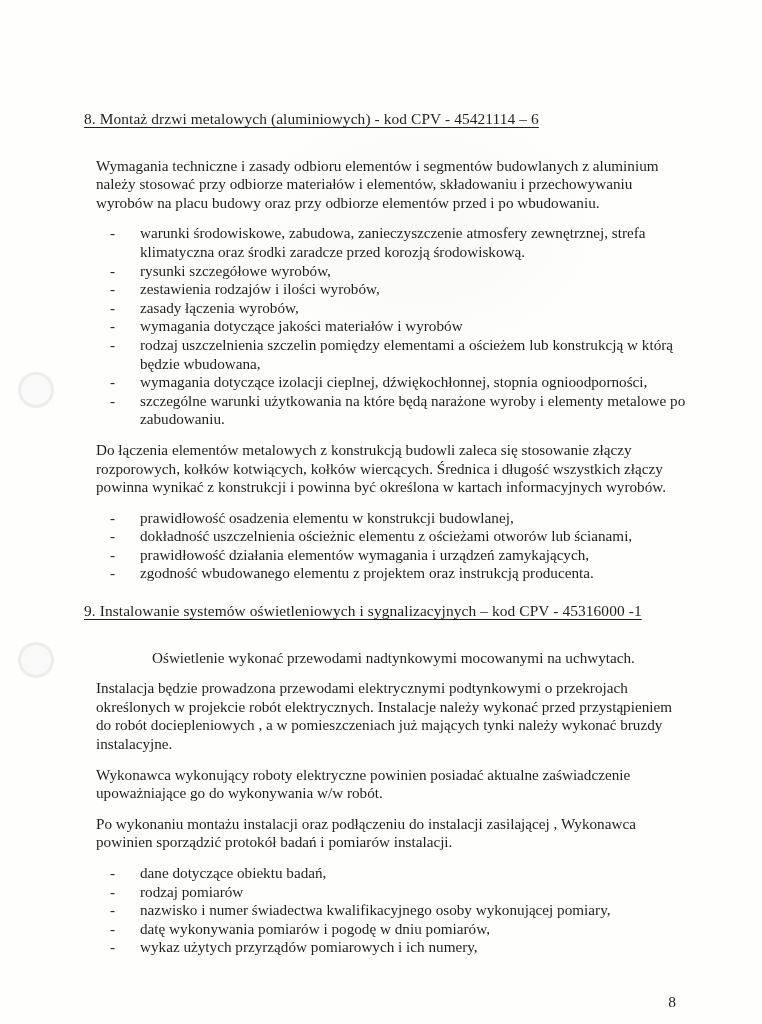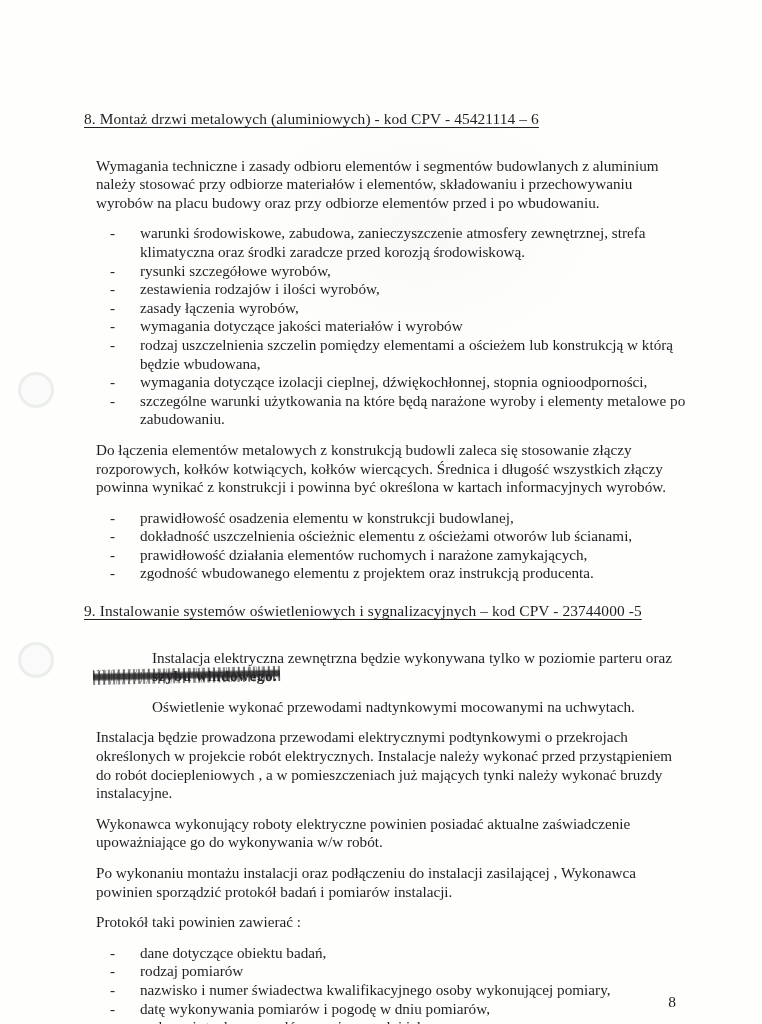--- a/index.html
+++ b/index.html
@@ -153,38 +153,36 @@
       <li>
         <span class="dash">-</span>
         <span class="li-text">prawidłowość osadzenia elementu w konstrukcji budowlanej,</span>
       </li>
       <li>
         <span class="dash">-</span>
         <span class="li-text">dokładność uszczelnienia ościeżnic elementu z ościeżami otworów lub ścianami,</span>
       </li>
       <li>
         <span class="dash">-</span>
-        <span class="li-text">prawidłowość działania elementów ruchomych i narażone zamykających,</span>
+        <span class="li-text">prawidłowość działania elementów wymagania i urządzeń zamykających,</span>
       </li>
       <li>
         <span class="dash">-</span>
         <span class="li-text">zgodność wbudowanego elementu z projektem oraz instrukcją producenta.</span>
       </li>
     </ul>
 
-    <h2 class="section-heading second">9.  Instalowanie systemów oświetleniowych i sygnalizacyjnych – kod CPV  -  23744000 -5</h2>
+    <h2 class="section-heading second">9.  Instalowanie systemów oświetleniowych i sygnalizacyjnych – kod CPV  -  45316000 -1</h2>
     <div class="after-heading-gap"></div>
 
-    <p class="para indent-first"><span>Instalacja elektryczna zewnętrzna będzie wykonywana tylko w poziomie parteru oraz</span><br><span class="scribble">szybu windowego.</span></p>
 
     <p class="para indent-first">Oświetlenie wykonać przewodami nadtynkowymi mocowanymi na uchwytach.</p>
     <p class="para">Instalacja będzie prowadzona przewodami elektrycznymi podtynkowymi o przekrojach określonych w projekcie robót elektrycznych. Instalacje należy wykonać przed przystąpieniem do robót dociepleniowych , a w pomieszczeniach już mających tynki należy wykonać bruzdy instalacyjne.</p>
     <p class="para">Wykonawca wykonujący roboty elektryczne powinien posiadać aktualne zaświadczenie upoważniające go do wykonywania w/w robót.</p>
     <p class="para">Po wykonaniu montażu instalacji oraz podłączeniu do instalacji zasilającej , Wykonawca powinien  sporządzić protokół badań i pomiarów instalacji.</p>
-    <p class="para">Protokół taki powinien zawierać :</p>
 
     <ul class="dash-list">
       <li>
         <span class="dash">-</span>
         <span class="li-text">dane dotyczące obiektu badań,</span>
       </li>
       <li>
         <span class="dash">-</span>
         <span class="li-text">rodzaj pomiarów</span>
       </li>

